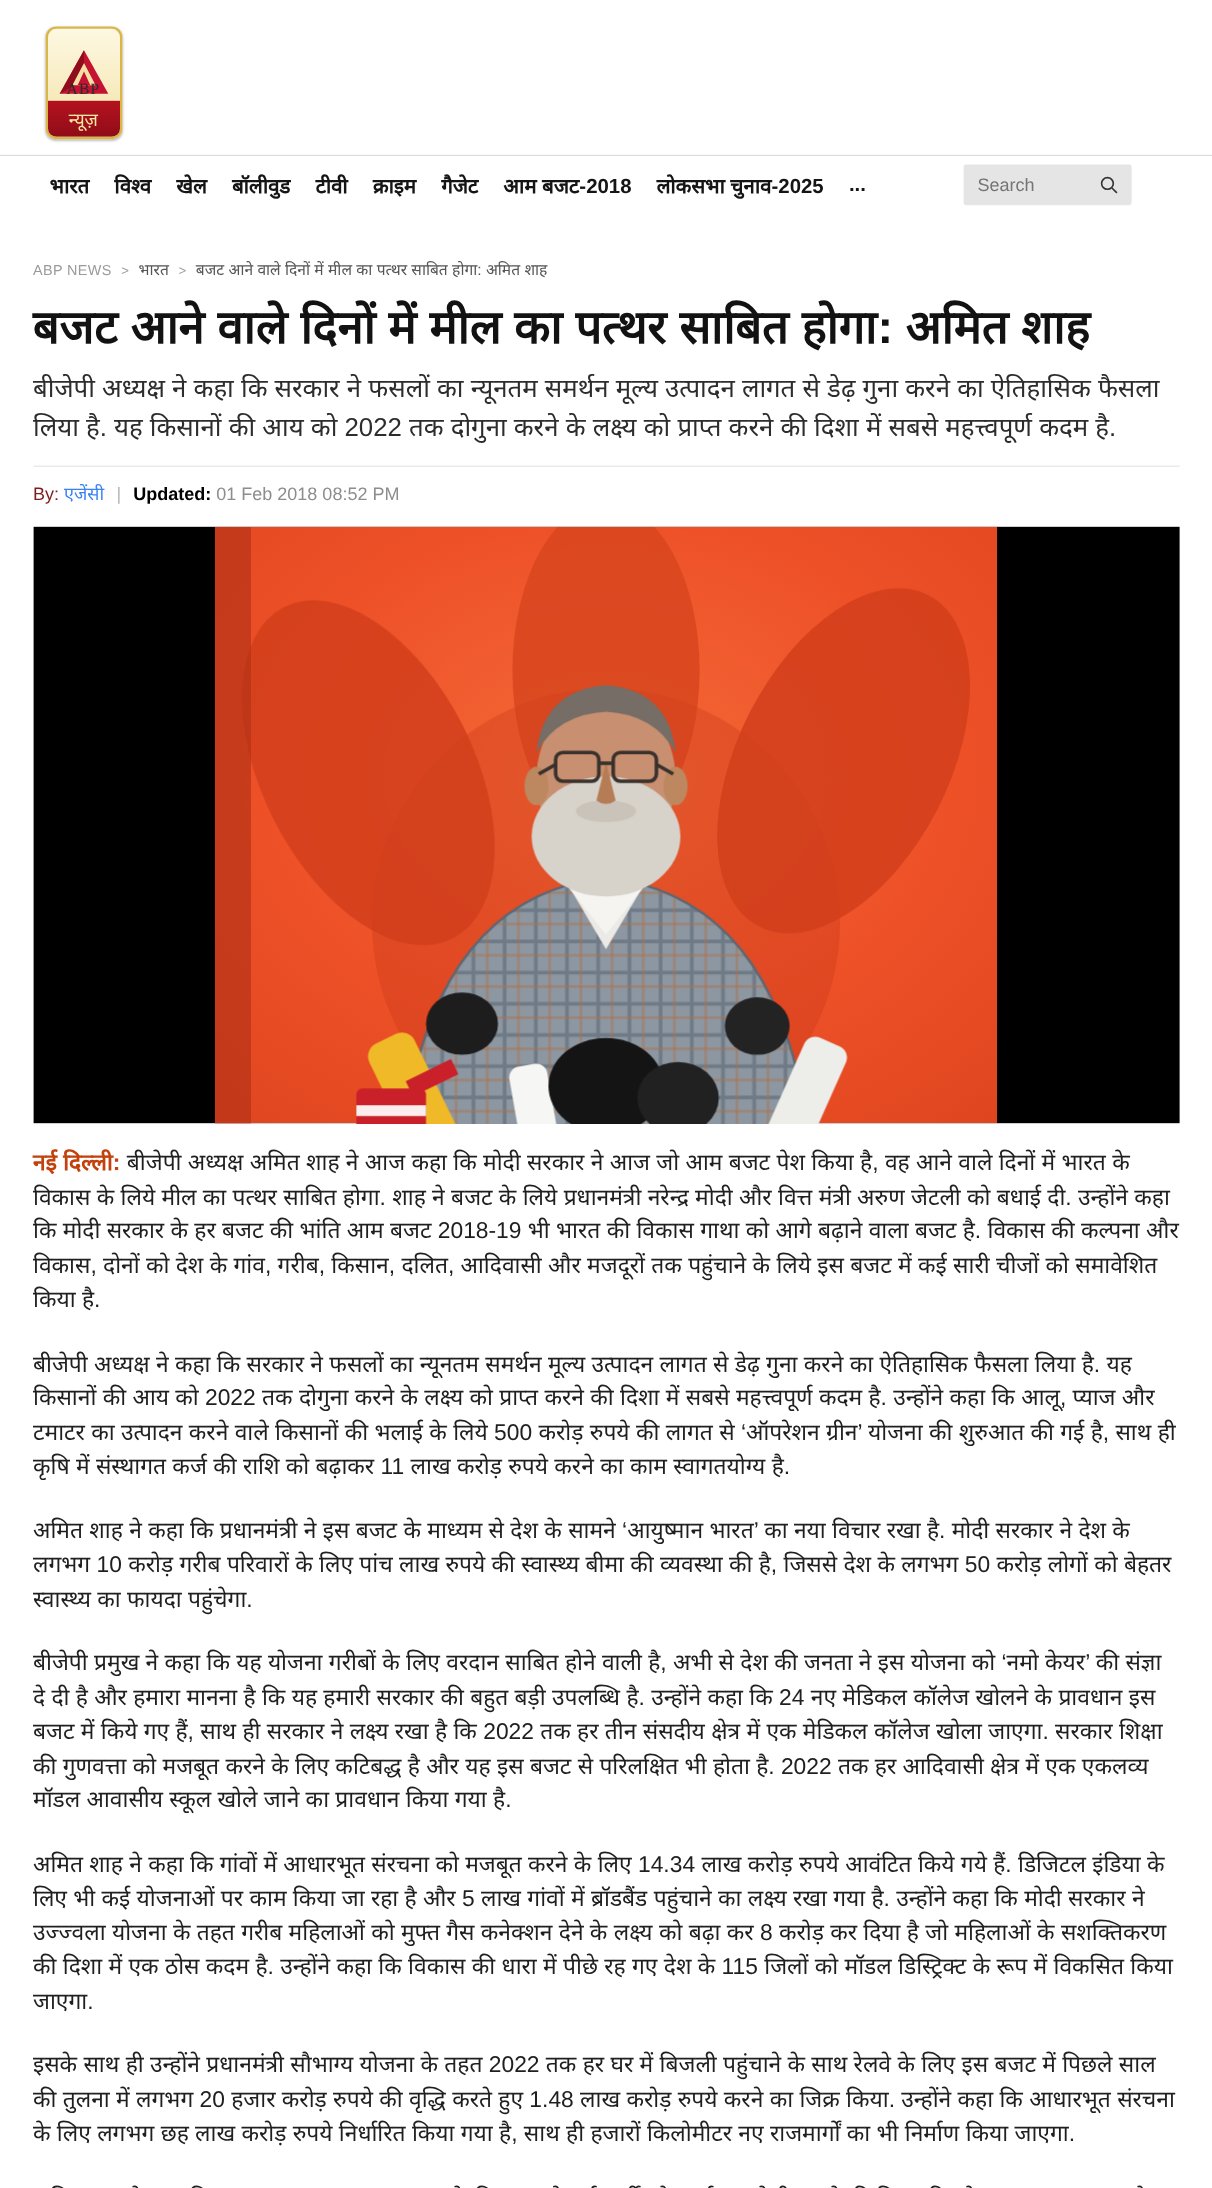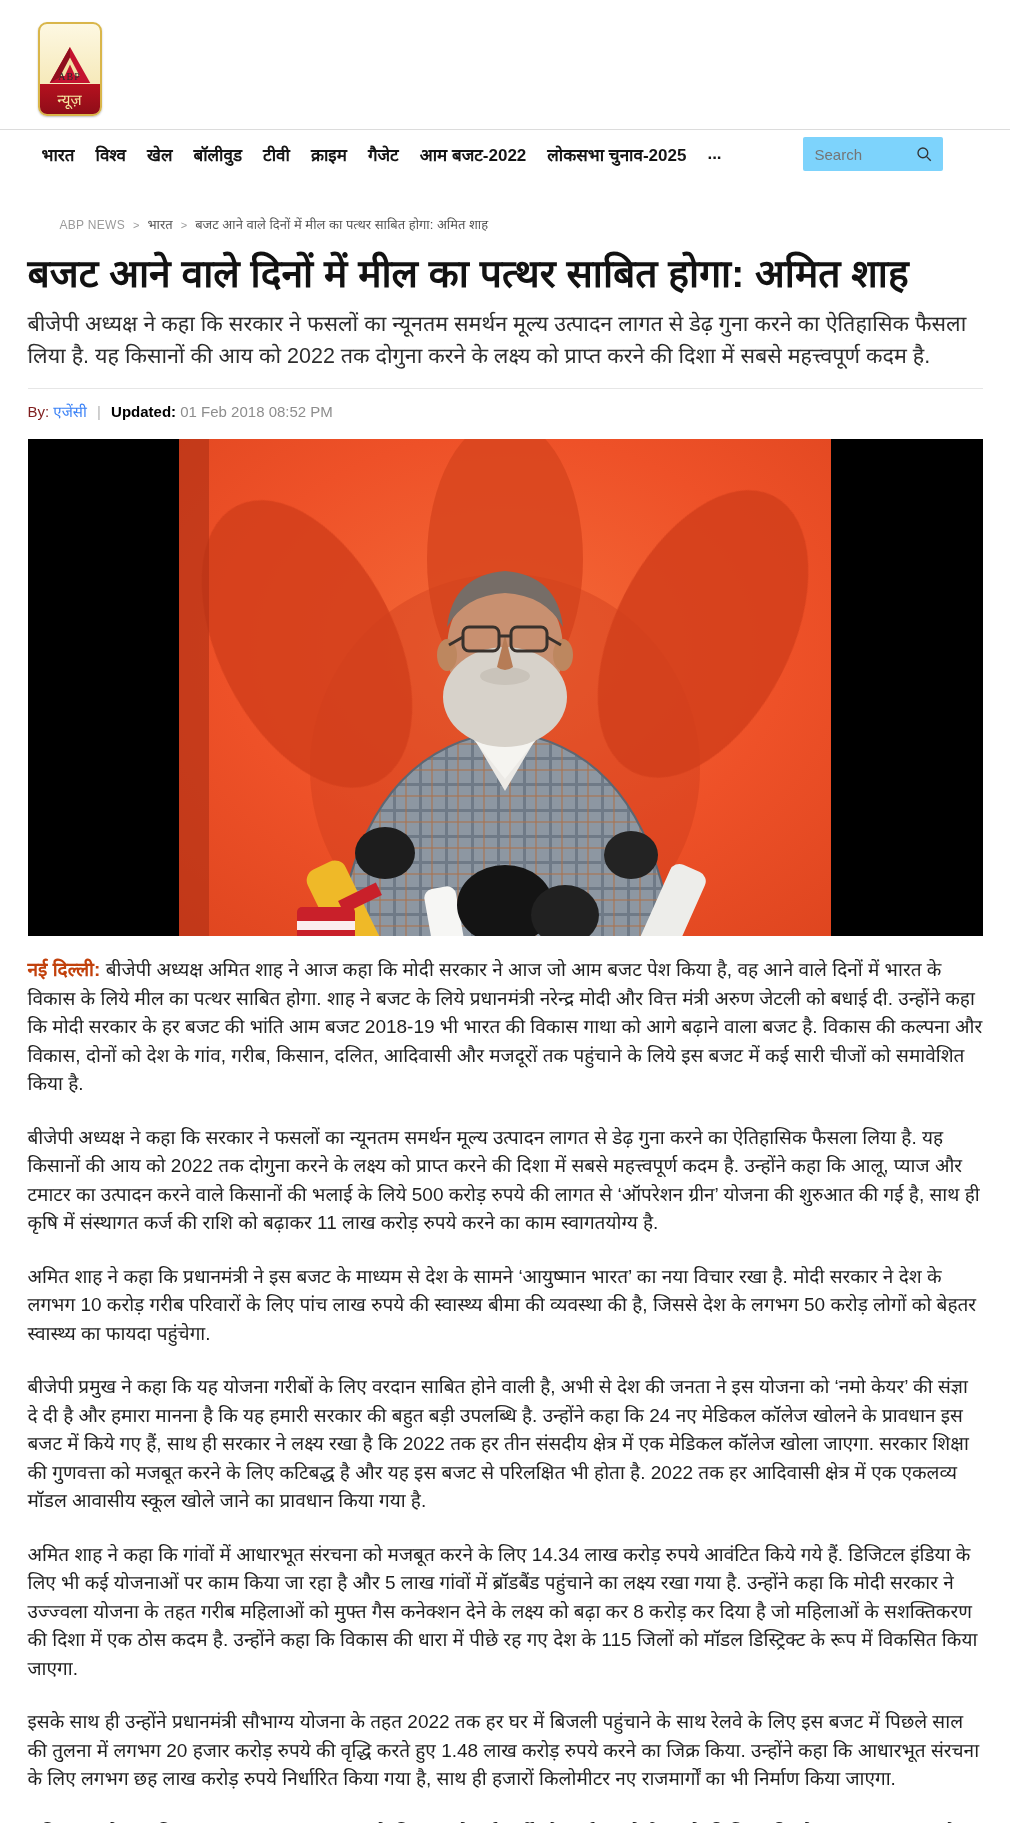--- a/index.html
+++ b/index.html
@@ -17,40 +17,40 @@
   .header { padding-top: 22px; }
   .logo {
     width: 64px; height: 94px; margin-left: 10px;
     border-radius: 9px; overflow: hidden;
     border: 2px solid #d9b64a;
     background: linear-gradient(#fdf8e2, #f3e2a6);
     box-shadow: 0 1px 2px rgba(0,0,0,.25);
     display: flex; flex-direction: column;
   }
   .logo-top { flex: 1; display: flex; flex-direction: column; align-items: center; justify-content: flex-end; padding-bottom: 2px; }
-  .logo-abp { font-family: "Liberation Serif", "DejaVu Serif", serif; font-size: 10px; color: #2b2b2b; letter-spacing: 1px; margin-top: -14px; }
+  .logo-abp { font-family: "Liberation Serif", "DejaVu Serif", serif; font-size: 13px; color: #2b2b2b; letter-spacing: 1px; margin-top: -14px; }
   .logo-band { height: 30px; background: linear-gradient(#b5111f, #8f0d18); color: #f7e9a0; font-weight: normal; font-size: 15px; display: flex; align-items: center; justify-content: center; }
 
   .top-divider { border: none; border-top: 1px solid #dcdcdc; margin: 13px 0 0 0; width: 1010px; }
 
   
   .nav-row { display: flex; align-items: center; padding: 7px 0 8px 0; }
   .nav-items { display: flex; align-items: center; gap: 21px; padding-left: 14px; }
   .nav-item { font-size: 17px; font-weight: 700; color: #151515; cursor: pointer; white-space: nowrap; }
   .search-box {
     margin-left: auto; margin-right: 40px;
     width: 140px; height: 34px;
-    background: #7dd3fc; border-radius: 2px;
+    background: #e5e5e5; border-radius: 2px;
     display: flex; align-items: center; padding: 0 10px;
   }
   .search-text { flex: 1; font-size: 15px; color: #6f6f6f; background: transparent; border: none; outline: none; width: 80px; font-family: inherit; }
   .search-icon { width: 18px; height: 18px; display: inline-block; }
 
   
-  .breadcrumb { margin-top: 36px; display: flex; align-items: baseline; flex-wrap: nowrap; gap: 8px; font-size: 13px; color: #555; margin-left: 32px; }
+  .breadcrumb { margin-top: 36px; display: flex; align-items: baseline; flex-wrap: nowrap; gap: 8px; font-size: 13px; color: #555; }
   .bc-item { white-space: nowrap; cursor: pointer; }
   .bc-root { color: #9a9a9a; font-size: 12px; letter-spacing: .3px; }
   .bc-sep { color: #9a9a9a; font-size: 11px; }
   .bc-last { color: #555; cursor: default; }
 
   
   .article-title { margin: 16px 0 8px 0; font-size: 39px; line-height: 1.3; font-weight: 700; color: #121212; }
   .article-summary { font-size: 21.5px; line-height: 1.5; color: #2d2d2d; margin: 0; }
 
   .byline { margin-top: 16px; border-top: 1px solid #e6e6e6; padding: 12px 0 10px 0; font-size: 15px; color: #8d8d8d; }
@@ -91,21 +91,21 @@
 <div class="container">
   <nav class="nav-row">
     <div class="nav-items">
         <span class="nav-item">भारत</span>
         <span class="nav-item">विश्व</span>
         <span class="nav-item">खेल</span>
         <span class="nav-item">बॉलीवुड</span>
         <span class="nav-item">टीवी</span>
         <span class="nav-item">क्राइम</span>
         <span class="nav-item">गैजेट</span>
-        <span class="nav-item">आम बजट-2022</span>
+        <span class="nav-item">आम बजट-2018</span>
         <span class="nav-item">लोकसभा चुनाव-2025</span>
         <span class="nav-item">...</span>
       </div>
     <div class="search-box">
       <input class="search-text" type="text" placeholder="Search" style="">
       <span class="search-icon">
         <svg viewBox="0 0 24 24" width="18" height="18" fill="none" stroke="#333" stroke-width="1.8">
           <circle cx="10.5" cy="10.5" r="6.5"></circle>
           <line x1="15.5" y1="15.5" x2="21" y2="21"></line>
         </svg>

